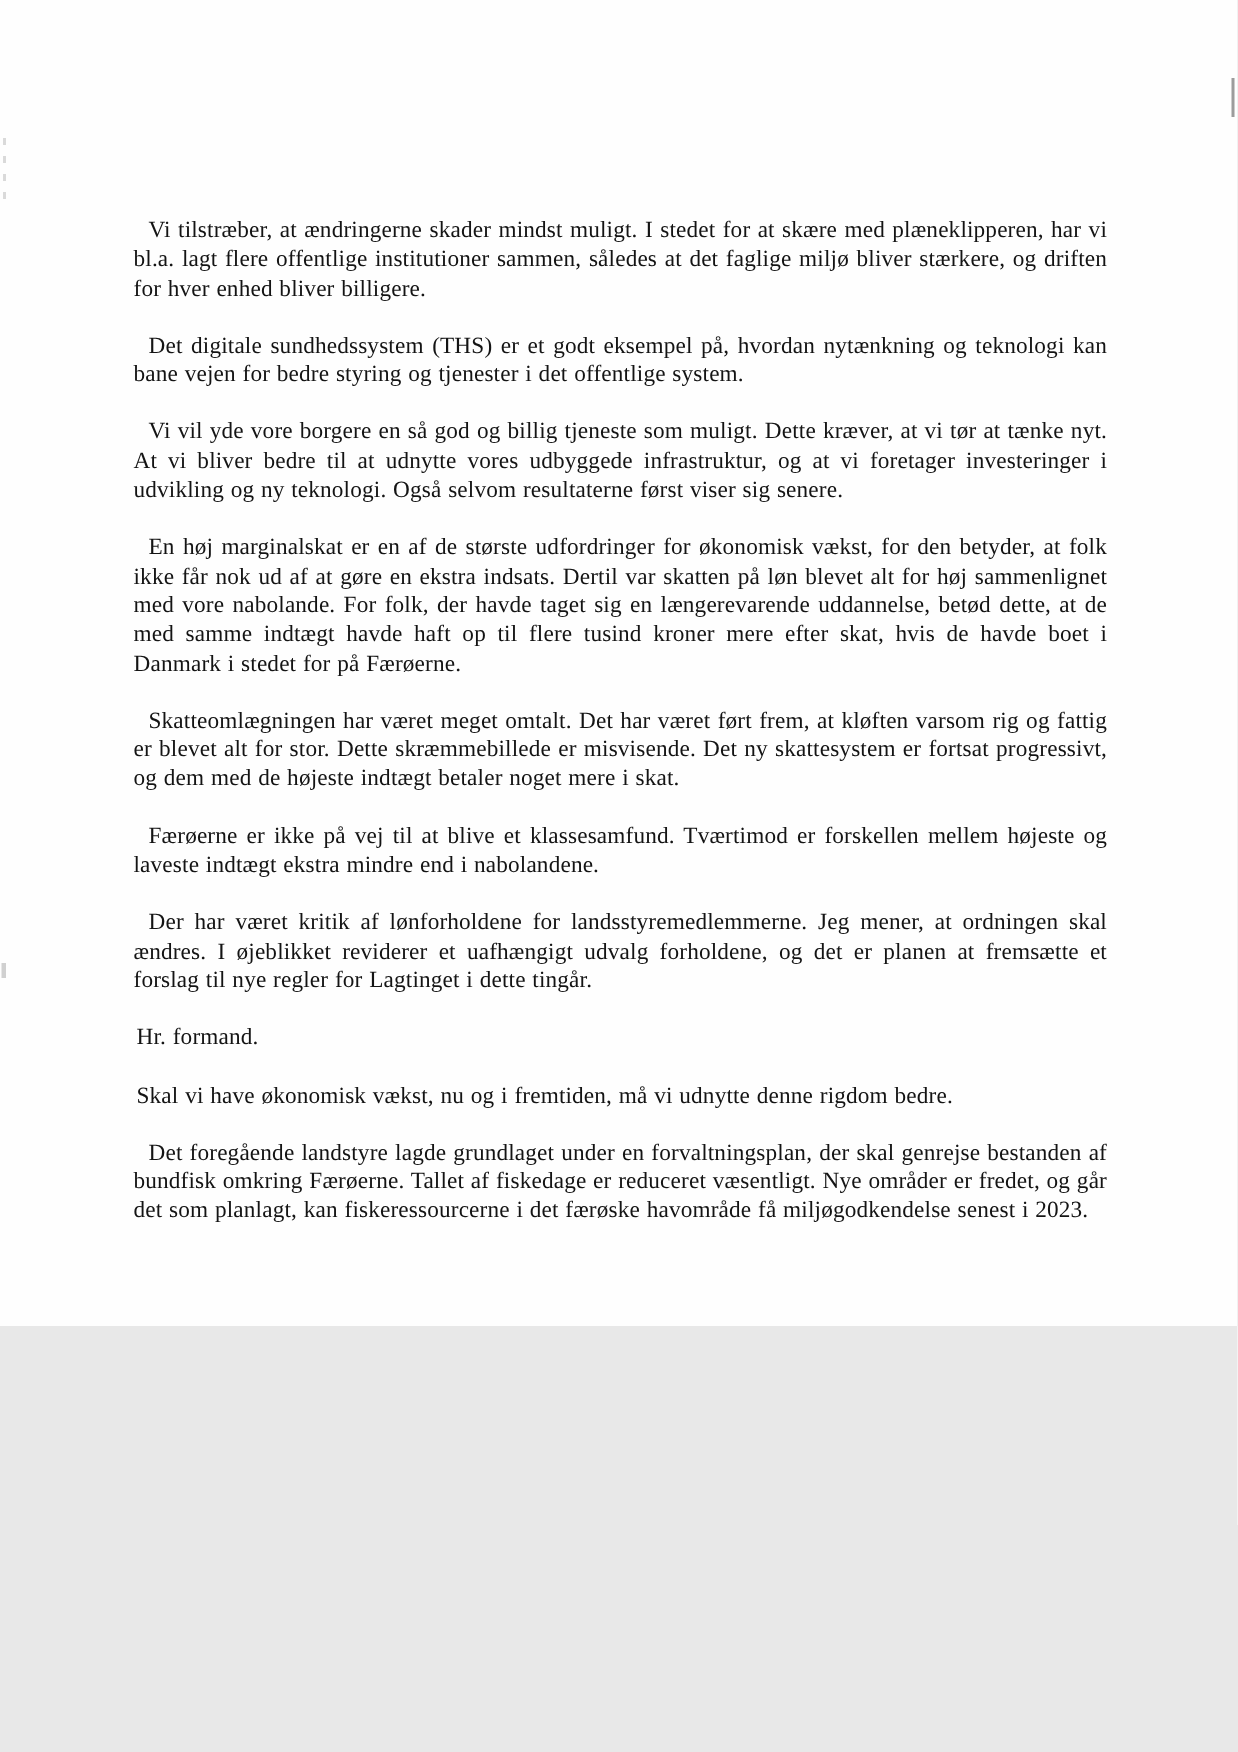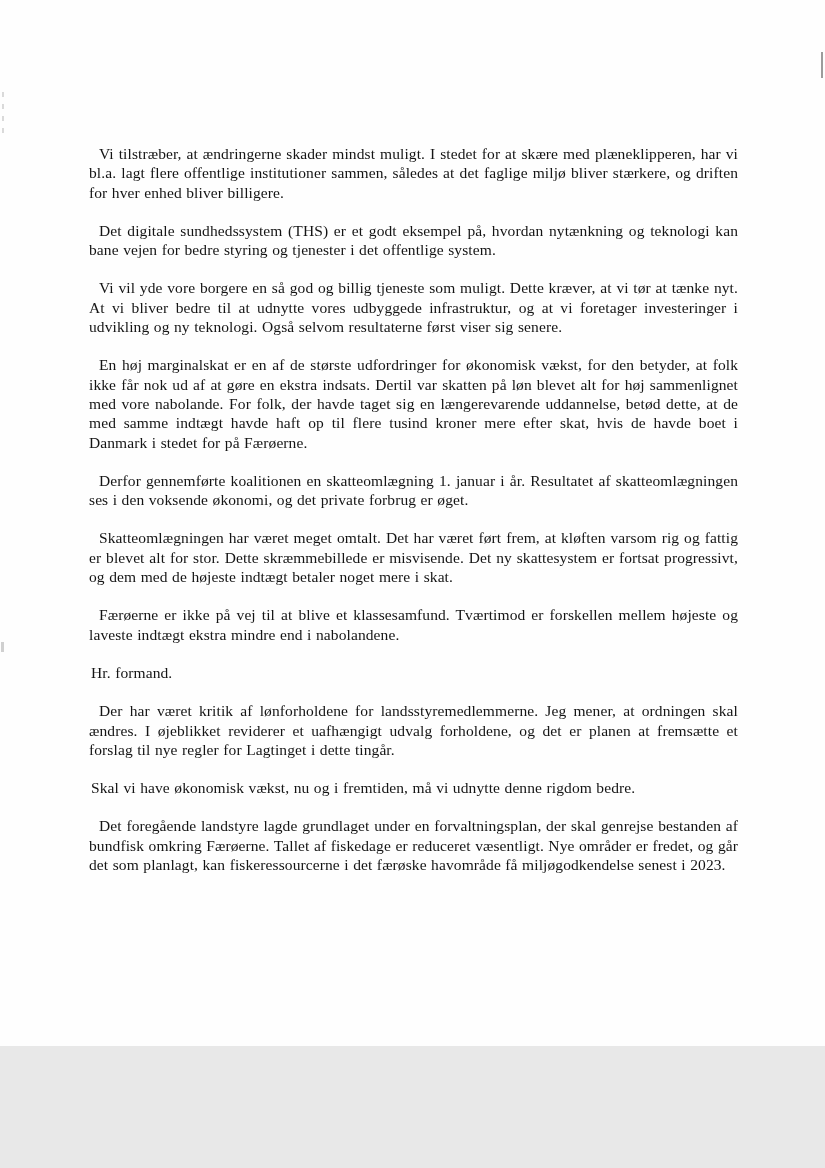--- a/index.html
+++ b/index.html
@@ -3,21 +3,21 @@
 <meta charset="utf-8">
 <style>
   html, body {
     margin: 0;
     padding: 0;
     background: #e8e8e8;
   }
   .page {
     position: relative;
     width: 825px;
-    height: 1046px;
+    height: 884px;
     background: #fefefe;
     overflow: hidden;
     font-family: "Liberation Serif", serif;
     color: #141414;
   }
   .content {
     position: absolute;
     left: 89px;
     top: 144px;
     width: 649px;
@@ -93,24 +93,23 @@
   <div class="artifact artifact-right-line"></div>
   <div class="artifact artifact-left-marks"></div>
   <div class="artifact artifact-left-speck"></div>
   <div class="artifact artifact-right-dot"></div>
 
   <div class="content">
     <p class="para">Vi tilstræber, at ændringerne skader mindst muligt. I stedet for at skære med plæneklipperen, har vi bl.a. lagt flere offentlige institutioner sammen, således at det faglige miljø bliver stærkere, og driften for hver enhed bliver billigere.</p>
     <p class="para">Det digitale sundhedssystem (THS) er et godt eksempel på, hvordan nytænkning og teknologi kan bane vejen for bedre styring og tjenester i det offentlige system.</p>
     <p class="para">Vi vil yde vore borgere en så god og billig tjeneste som muligt. Dette kræver, at vi tør at tænke nyt. At vi bliver bedre til at udnytte vores udbyggede infrastruktur, og at vi foretager investeringer i udvikling og ny teknologi. Også selvom resultaterne først viser sig senere.</p>
     <p class="para">En høj marginalskat er en af de største udfordringer for økonomisk vækst, for den betyder, at folk ikke får nok ud af at gøre en ekstra indsats. Dertil var skatten på løn blevet alt for høj sammenlignet med vore nabolande. For folk, der havde taget sig en længerevarende uddannelse, betød dette, at de med samme indtægt havde haft op til flere tusind kroner mere efter skat, hvis de havde boet i Danmark i stedet for på Færøerne.</p>
-    <p class="para">Derfor gennemførte koalitionen en skatteomlægning 1. januar i år. Resultatet af skatteomlægningen ses i den voksende økonomi, og det private forbrug er øget.</p>
     <p class="para">Skatteomlægningen har været meget omtalt. Det har været ført frem, at kløften varsom rig og fattig er blevet alt for stor. Dette skræmmebillede er misvisende. Det ny skattesystem er fortsat progressivt, og dem med de højeste indtægt betaler noget mere i skat.</p>
     <p class="para">Færøerne er ikke på vej til at blive et klassesamfund. Tværtimod er forskellen mellem højeste og laveste indtægt ekstra mindre end i nabolandene.</p>
+    <p class="para">Der har været kritik af lønforholdene for landsstyremedlemmerne. Jeg mener, at ordningen skal ændres. I øjeblikket reviderer et uafhængigt udvalg forholdene, og det er planen at fremsætte et forslag til nye regler for Lagtinget i dette tingår.</p>
     <p class="para no-indent">Hr. formand.</p>
-    <p class="para">Der har været kritik af lønforholdene for landsstyremedlemmerne. Jeg mener, at ordningen skal ændres. I øjeblikket reviderer et uafhængigt udvalg forholdene, og det er planen at fremsætte et forslag til nye regler for Lagtinget i dette tingår.</p>
     <p class="para no-indent">Skal vi have økonomisk vækst, nu og i fremtiden, må vi udnytte denne rigdom bedre.</p>
     <p class="para">Det foregående landstyre lagde grundlaget under en forvaltningsplan, der skal genrejse bestanden af bundfisk omkring Færøerne. Tallet af fiskedage er reduceret væsentligt. Nye områder er fredet, og går det som planlagt, kan fiskeressourcerne i det færøske havområde få miljøgodkendelse senest i 2023.</p>
   </div>
 
   <div class="page-number">3</div>
 
 </div>
 
 </body></html>

